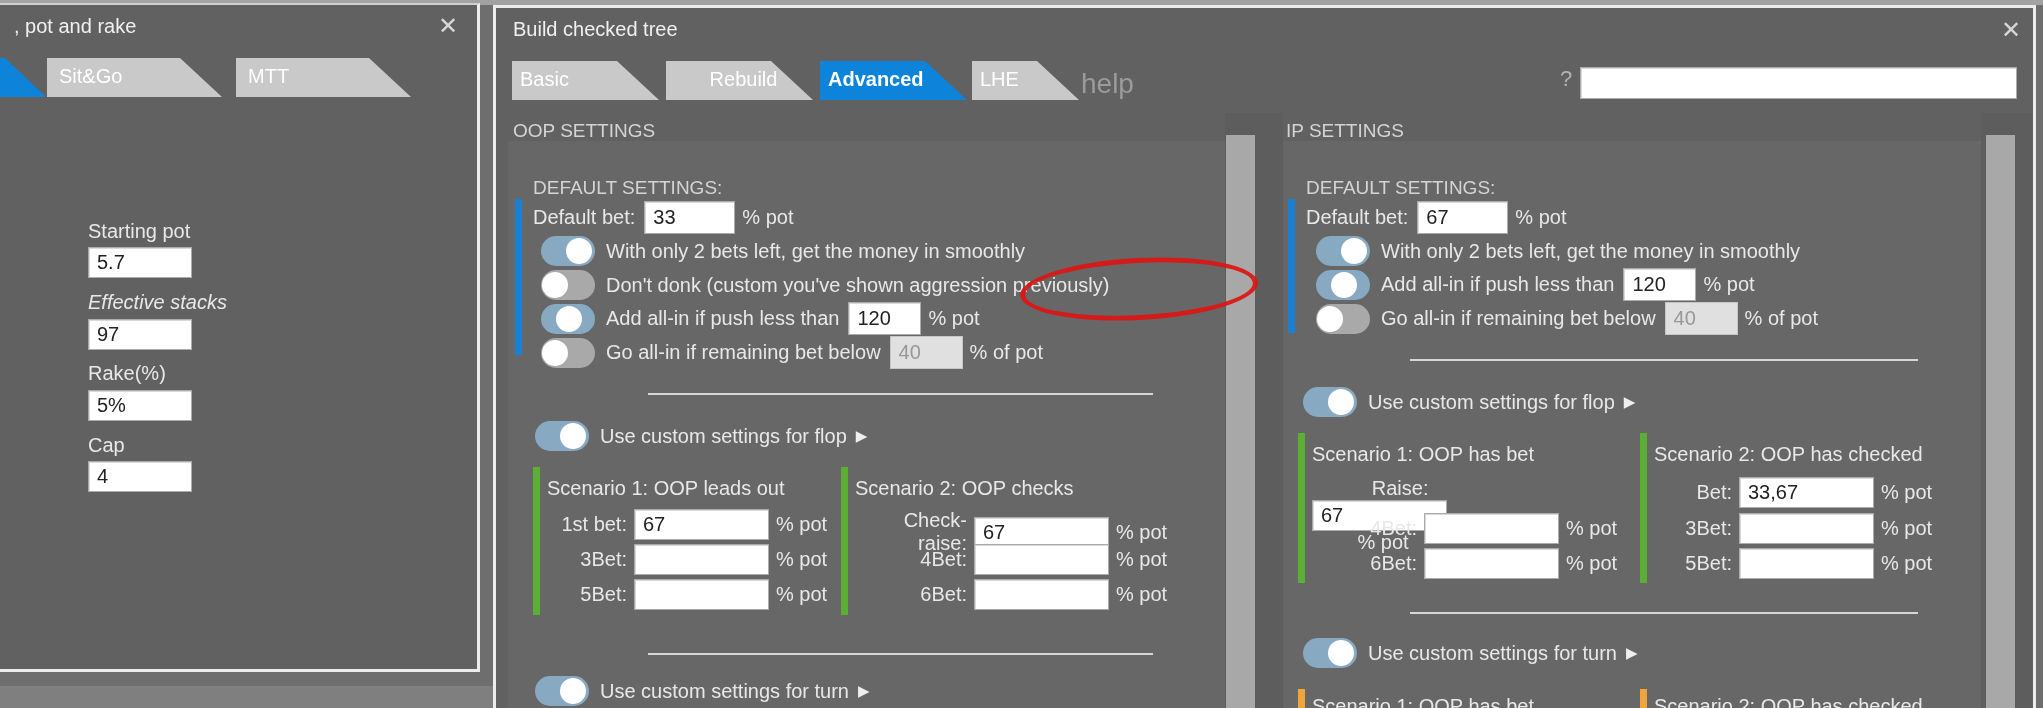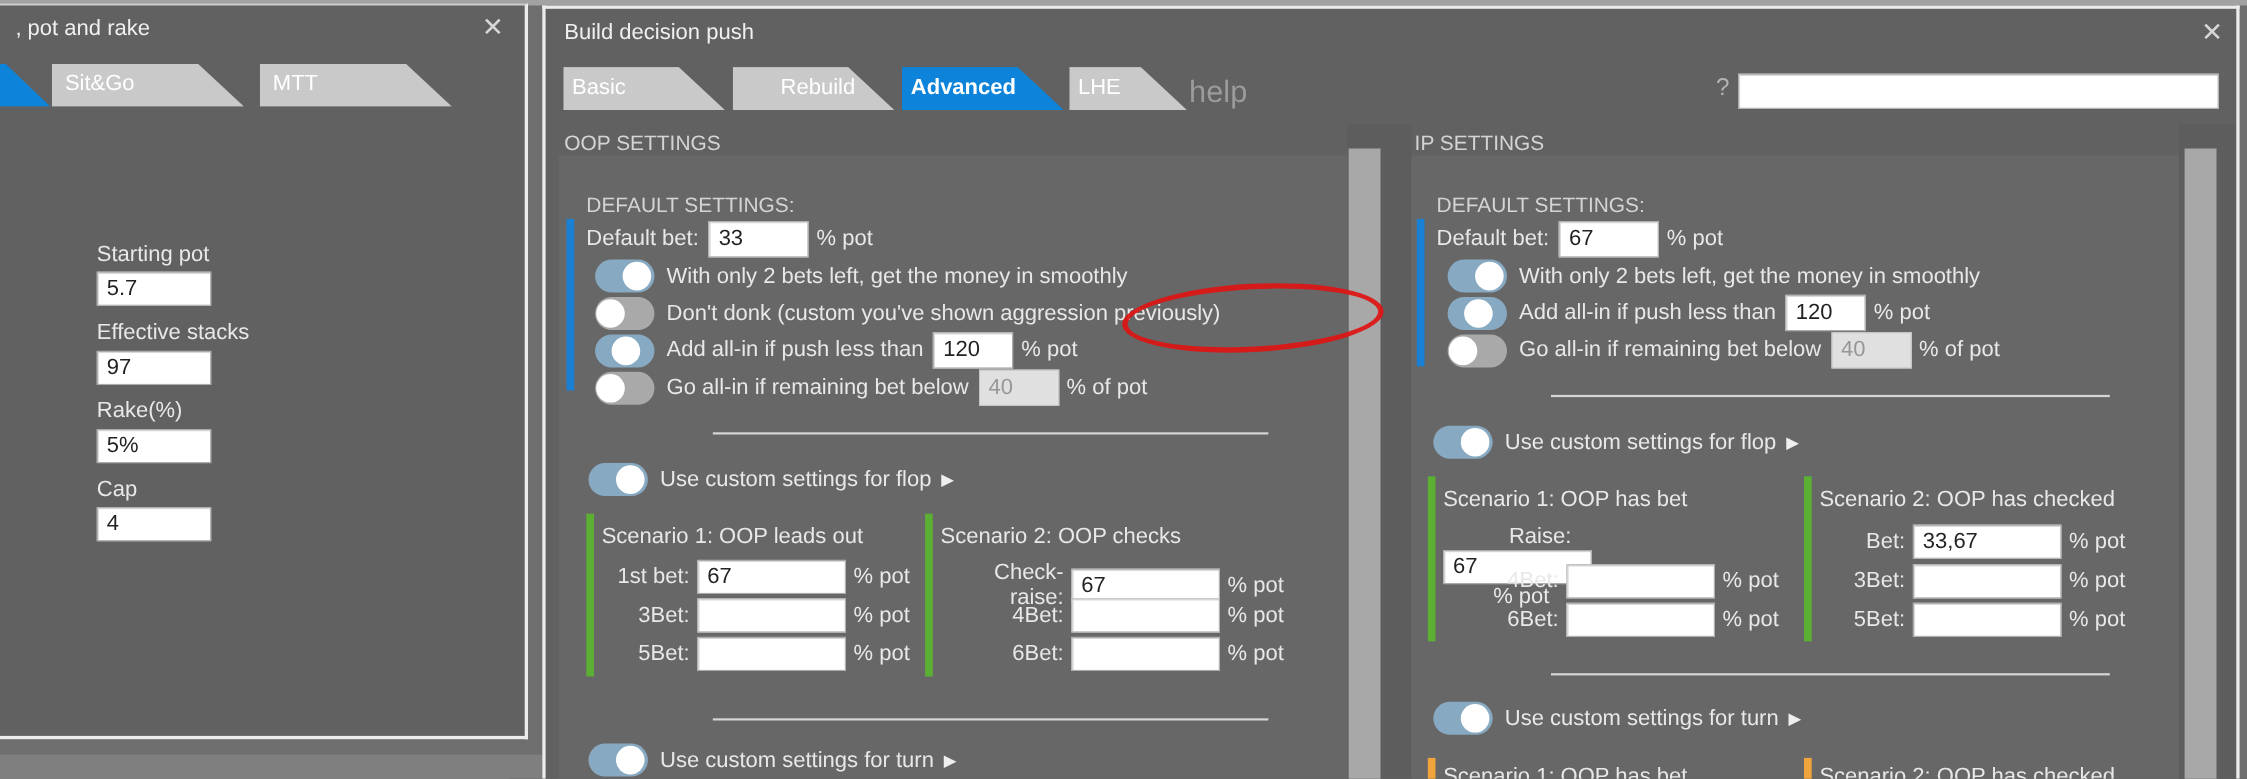--- a/index.html
+++ b/index.html
@@ -83,32 +83,32 @@
 
     <div class="abs" style="left:0; top:53px; width:480px; height:39px;">
       <div class="tab-frag" style="left:0; width:46px;"></div>
       <div class="tab" style="left:47px; width:175px; padding-left:12px;">Sit&amp;Go</div>
       <div class="tab" style="left:236px; width:175px; padding-left:12px;">MTT</div>
     </div>
 
     <div class="abs fld-lbl" style="left:88px; top:215px;">Starting pot</div>
     <input class="abs tb" style="left: 88px; top: 242px; width: 104px; height: 31px;" value="5.7">
 
-    <div class="abs fld-lbl" style="left:88px; top:286px;">Effective stacks</div>
+    <div class="abs fld-lbl" style="left:88px; top:286px;font-style:italic;">Effective stacks</div>
     <input class="abs tb" style="left: 88px; top: 314px; width: 104px; height: 31px;" value="97">
 
     <div class="abs fld-lbl" style="left:88px; top:357px;">Rake(%)</div>
     <input class="abs tb" style="left: 88px; top: 385px; width: 104px; height: 31px;" value="5%">
 
     <div class="abs fld-lbl" style="left:88px; top:429px;">Cap</div>
     <input class="abs tb" style="left: 88px; top: 456px; width: 104px; height: 31px;" value="4">
   </div>
 
   <div id="dialog" class="abs">
-    <div class="abs win-title" style="left:17px; top:10px;">Build decision push</div>
+    <div class="abs win-title" style="left:17px; top:10px;">Build checked tree</div>
     <div class="abs close-x" style="left:1505px; top:10px;">✕</div>
 
     <div class="abs" style="left:0; top:53px; width:1543px; height:39px;">
       <div class="tab" style="left:16px; width:147px;">Basic</div>
       <div class="tab" style="left:170px; width:147px;text-align:center;">Rebuild</div>
       <div class="tab active" style="left:324px; width:147px;">Advanced</div>
       <div class="tab" style="left:476px; width:107px;">LHE</div>
     </div>
     <div class="abs help" style="left:585px; top:60px;">help</div>
     <div class="abs qmark" style="left:1064px; top:58px;">?</div>

